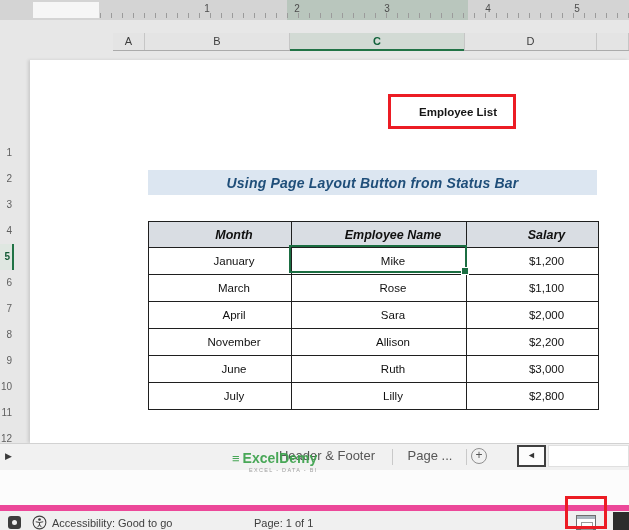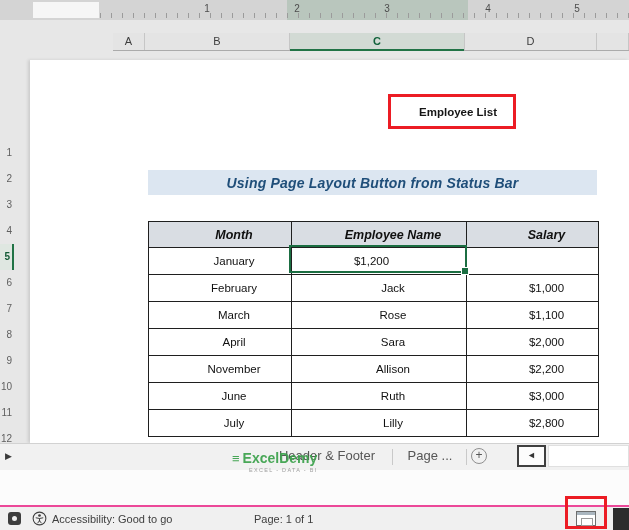--- a/index.html
+++ b/index.html
@@ -74,21 +74,21 @@
   .below-tabs{position:absolute;left:0;top:469px;right:0;height:36px;background:#fcfcfc;}
 
   
   .watermark{position:absolute;left:232px;top:450px;z-index:40;opacity:.93;}
   .wm-row1{display:flex;align-items:center;gap:3px;font-weight:bold;font-size:14px;color:#3ca24c;}
   .wm-bars{font-size:13px;color:#3ca24c;}
   .wm-row2{font-size:5.5px;color:#979797;letter-spacing:1.3px;margin-left:17px;margin-top:1px;}
 
   
   .status-bar{position:absolute;left:0;top:505px;right:0;height:25px;background:#f0f0f0;
-    border-top:2px solid #ec4899;box-sizing:border-box;z-index:25;}
+    border-top:6px solid #ec4899;box-sizing:border-box;z-index:25;}
   .macro-icon{position:absolute;left:8px;top:5px;width:13px;height:13px;background:#3d3d3d;border-radius:3px;}
   .macro-icon::after{content:"";position:absolute;left:4px;top:4px;width:5px;height:5px;
     background:#f0f0f0;border-radius:50%;}
   .acc-icon{position:absolute;left:32px;top:4px;}
   .sb-text{position:absolute;top:0;height:24px;line-height:24px;font-size:11px;color:#3e3e3e;}
   .plv-btn{position:absolute;left:574px;top:3px;width:26px;height:18px;}
   .plv-frame{position:absolute;left:2px;top:1px;width:20px;height:15px;border:1px solid #6e6e6e;
     background:#fff;box-sizing:border-box;}
   .plv-band{position:absolute;top:0;left:0;right:0;height:3px;background:#aab6bf;}
   .plv-page{position:absolute;left:4px;top:6px;width:10px;height:6px;border:1px solid #9a9a9a;}
@@ -144,26 +144,22 @@
   <div class="sheet-title">Using Page Layout Button from Status Bar</div>
 
   <div class="xl-table">
     <div class="tr th-row">
       <div class="td c0">Month</div>
       <div class="td c1">Employee Name</div>
       <div class="td c2">Salary</div>
     </div>
     <div class="tr">
       <div class="td c0">January</div>
+      <div class="td c1">Mike</div>
       <div class="td c2">$1,200</div>
-    </div>
-    <div class="tr">
-      <div class="td c0">February</div>
-      <div class="td c1">Jack</div>
-      <div class="td c2">$1,000</div>
     </div>
     <div class="tr">
       <div class="td c0">March</div>
       <div class="td c1">Rose</div>
       <div class="td c2">$1,100</div>
     </div>
     <div class="tr">
       <div class="td c0">April</div>
       <div class="td c1">Sara</div>
       <div class="td c2">$2,000</div>

